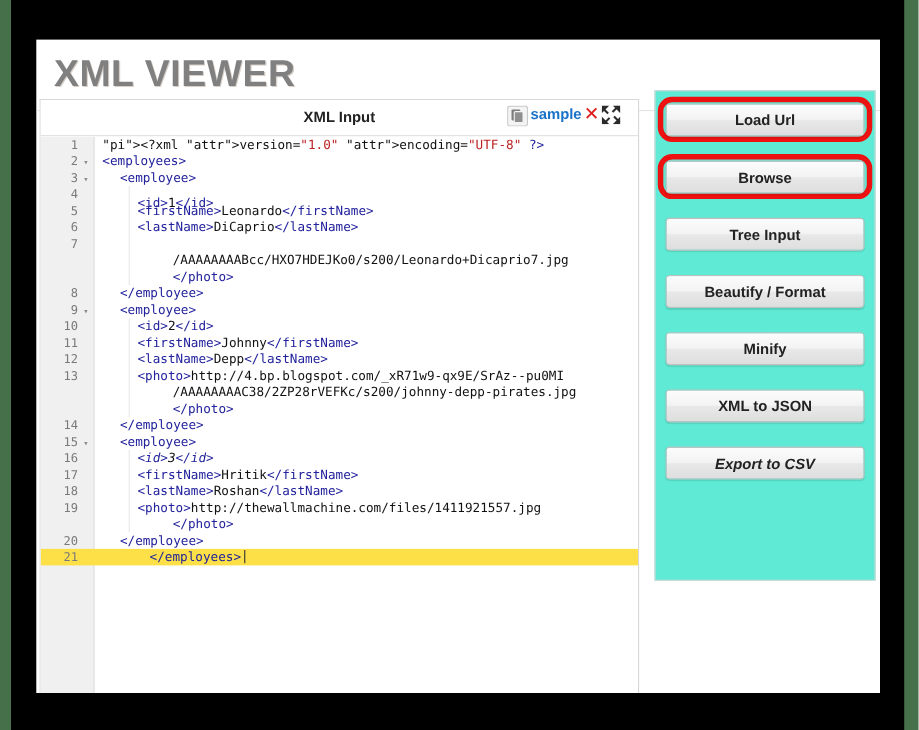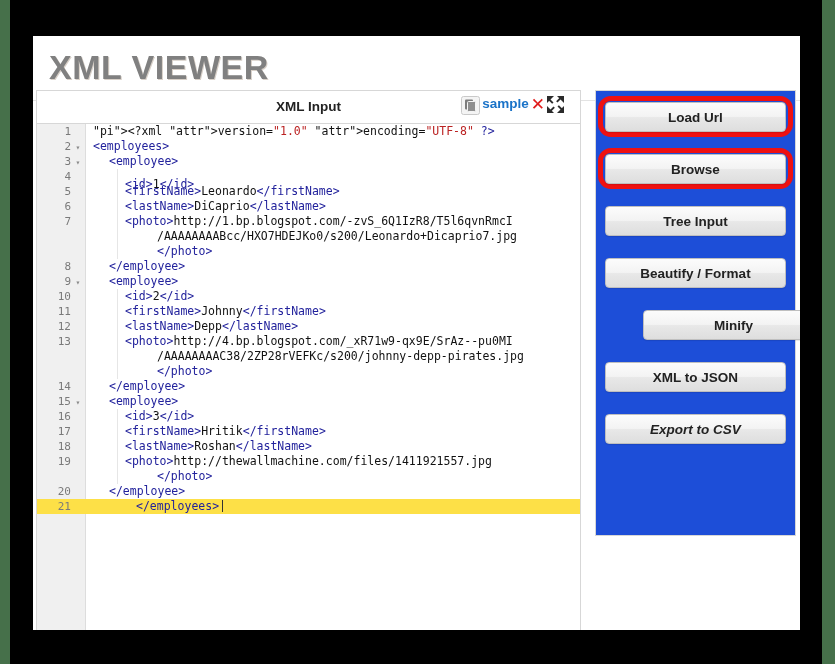--- a/index.html
+++ b/index.html
@@ -101,22 +101,22 @@
   
   .t{color:#22229c;}
   .aval{color:#bb2222;}
   .pi{color:#22229c;}
   .indentline{
     position:absolute;left:80px;top:0;width:1px;height:15px;background:#e6e6e6;
   }
 
   
   .sidebar{
-    position:absolute;left:562px;top:54px;width:201px;height:446px;
-    border:1px solid #d7d7d7;background:#1d4ed8;box-sizing:border-box;
+    position:absolute;left:562px;top:46px;width:201px;height:446px;
+    border:1px solid #d7d7d7;background:#5eead4;box-sizing:border-box;
   }
   .btn{
     position:absolute;left:9px;width:181px;height:30px;
     background:linear-gradient(to bottom,#fcfcfc 0%,#f3f3f3 48%,#e8e8e8 52%,#dedede 100%);
     border:1px solid #bfbfbf;border-radius:4px;
     font-size:13.5px;font-weight:bold;color:#222222;
     display:flex;align-items:center;justify-content:center;
     cursor:pointer;
     box-shadow:0 1px 1px rgba(0,0,0,.10);
     box-sizing:border-box;
@@ -172,49 +172,49 @@
 
     <div class="code-wrap">
       <div class="gutter"></div>
       <div class="code-lines" id="code-lines">
           <div class="line"><span class="ln">1</span><span class="code-txt" style="padding-left: 0px;"><span class="&lt;span">"pi"</span>&gt;&lt;?xml <span class="&lt;span">"attr"</span>&gt;version=<span class="aval">"1.0"</span> <span class="&lt;span">"attr"</span>&gt;encoding=<span class="aval">"UTF-8"</span> <span class="pi">?&gt;</span></span></div>
           <div class="line"><span class="ln">2</span><span class="fold">▾</span><span class="code-txt" style="padding-left: 0px;"><span class="t">&lt;employees&gt;</span></span></div>
           <div class="line"><span class="ln">3</span><span class="fold">▾</span><span class="code-txt" style="padding-left: 16px;"><span class="t">&lt;employee&gt;</span></span></div>
           <div class="line"><span class="ln">4</span><span class="indentline"></span><span class="code-txt" style="padding-left: 32px; margin-top: 8px;"><span class="t">&lt;id&gt;</span>1<span class="t">&lt;/id&gt;</span></span></div>
           <div class="line"><span class="ln">5</span><span class="indentline"></span><span class="code-txt" style="padding-left: 32px;"><span class="t">&lt;firstName&gt;</span>Leonardo<span class="t">&lt;/firstName&gt;</span></span></div>
           <div class="line"><span class="ln">6</span><span class="indentline"></span><span class="code-txt" style="padding-left: 32px;"><span class="t">&lt;lastName&gt;</span>DiCaprio<span class="t">&lt;/lastName&gt;</span></span></div>
-          <div class="line"><span class="ln">7</span><span class="indentline"></span><span class="code-txt" style="padding-left: 32px;"><span class="t">&lt;photo&gt;</span>http://1.bp.blogspot.com/-zvS_6Q1IzR8/T5l6qvnRmcI</span></div>
+          <div class="line"><span class="ln">7</span><span class="indentline"></span></div>
           <div class="line"><span class="ln"></span><span class="indentline"></span><span class="code-txt" style="padding-left: 64px;">/AAAAAAAABcc/HXO7HDEJKo0/s200/Leonardo+Dicaprio7.jpg</span></div>
           <div class="line"><span class="ln"></span><span class="indentline"></span><span class="code-txt" style="padding-left: 64px;"><span class="t">&lt;/photo&gt;</span></span></div>
           <div class="line"><span class="ln">8</span><span class="code-txt" style="padding-left: 16px;"><span class="t">&lt;/employee&gt;</span></span></div>
           <div class="line"><span class="ln">9</span><span class="fold">▾</span><span class="code-txt" style="padding-left: 16px;"><span class="t">&lt;employee&gt;</span></span></div>
           <div class="line"><span class="ln">10</span><span class="indentline"></span><span class="code-txt" style="padding-left: 32px;"><span class="t">&lt;id&gt;</span>2<span class="t">&lt;/id&gt;</span></span></div>
           <div class="line"><span class="ln">11</span><span class="indentline"></span><span class="code-txt" style="padding-left: 32px;"><span class="t">&lt;firstName&gt;</span>Johnny<span class="t">&lt;/firstName&gt;</span></span></div>
           <div class="line"><span class="ln">12</span><span class="indentline"></span><span class="code-txt" style="padding-left: 32px;"><span class="t">&lt;lastName&gt;</span>Depp<span class="t">&lt;/lastName&gt;</span></span></div>
           <div class="line"><span class="ln">13</span><span class="indentline"></span><span class="code-txt" style="padding-left: 32px;"><span class="t">&lt;photo&gt;</span>http://4.bp.blogspot.com/_xR71w9-qx9E/SrAz--pu0MI</span></div>
           <div class="line"><span class="ln"></span><span class="indentline"></span><span class="code-txt" style="padding-left: 64px;">/AAAAAAAAC38/2ZP28rVEFKc/s200/johnny-depp-pirates.jpg</span></div>
           <div class="line"><span class="ln"></span><span class="indentline"></span><span class="code-txt" style="padding-left: 64px;"><span class="t">&lt;/photo&gt;</span></span></div>
           <div class="line"><span class="ln">14</span><span class="code-txt" style="padding-left: 16px;"><span class="t">&lt;/employee&gt;</span></span></div>
           <div class="line"><span class="ln">15</span><span class="fold">▾</span><span class="code-txt" style="padding-left: 16px;"><span class="t">&lt;employee&gt;</span></span></div>
-          <div class="line"><span class="ln">16</span><span class="indentline"></span><span class="code-txt" style="padding-left: 32px;"><span class="t">&lt;id&gt;</span>3<span class="t">&lt;/id&gt;</span></span></div>
+          <div class="line"><span class="ln">16</span><span class="indentline"></span><span class="code-txt" style="padding-left: 32px; font-style: italic;"><span class="t">&lt;id&gt;</span>3<span class="t">&lt;/id&gt;</span></span></div>
           <div class="line"><span class="ln">17</span><span class="indentline"></span><span class="code-txt" style="padding-left: 32px;"><span class="t">&lt;firstName&gt;</span>Hritik<span class="t">&lt;/firstName&gt;</span></span></div>
           <div class="line"><span class="ln">18</span><span class="indentline"></span><span class="code-txt" style="padding-left: 32px;"><span class="t">&lt;lastName&gt;</span>Roshan<span class="t">&lt;/lastName&gt;</span></span></div>
           <div class="line"><span class="ln">19</span><span class="indentline"></span><span class="code-txt" style="padding-left: 32px;"><span class="t">&lt;photo&gt;</span>http://thewallmachine.com/files/1411921557.jpg</span></div>
           <div class="line"><span class="ln"></span><span class="indentline"></span><span class="code-txt" style="padding-left: 64px;"><span class="t">&lt;/photo&gt;</span></span></div>
           <div class="line"><span class="ln">20</span><span class="code-txt" style="padding-left: 16px;"><span class="t">&lt;/employee&gt;</span></span></div>
           <div class="line active"><span class="ln">21</span><span class="code-txt" style="padding-left: 0px; margin-left: 43px;"><span class="t">&lt;/employees&gt;</span><span class="cursor"></span></span></div>
         </div>
     </div>
   </div>
 
   <div class="sidebar" id="sidebar">
       <div class="hl" style="top: 5px;"></div>
       <div class="btn" style="top: 11px;">Load Url</div>
       <div class="hl" style="top: 57px;"></div>
       <div class="btn" style="top: 63px;">Browse</div>
       <div class="btn" style="top: 115px;">Tree Input</div>
       <div class="btn" style="top: 167px;">Beautify / Format</div>
-      <div class="btn" style="top: 219px; margin-left: 38px;">Minify</div>
+      <div class="btn" style="top: 219px;">Minify</div>
       <div class="btn" style="top: 271px;">XML to JSON</div>
       <div class="btn" style="top: 323px; font-style: italic;">Export to CSV</div>
     </div>
 
 </div>
 
 </body></html>

